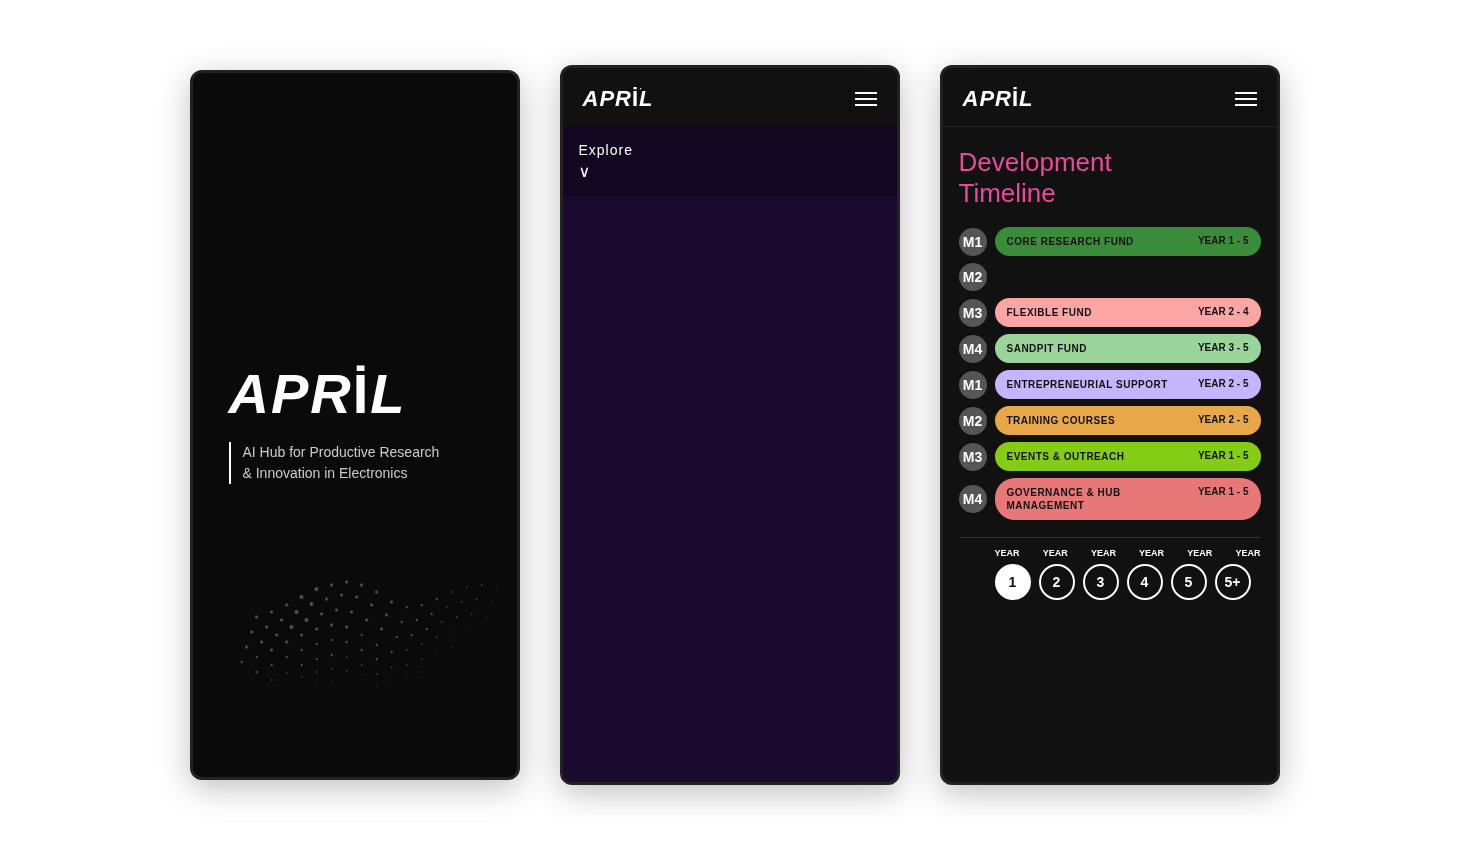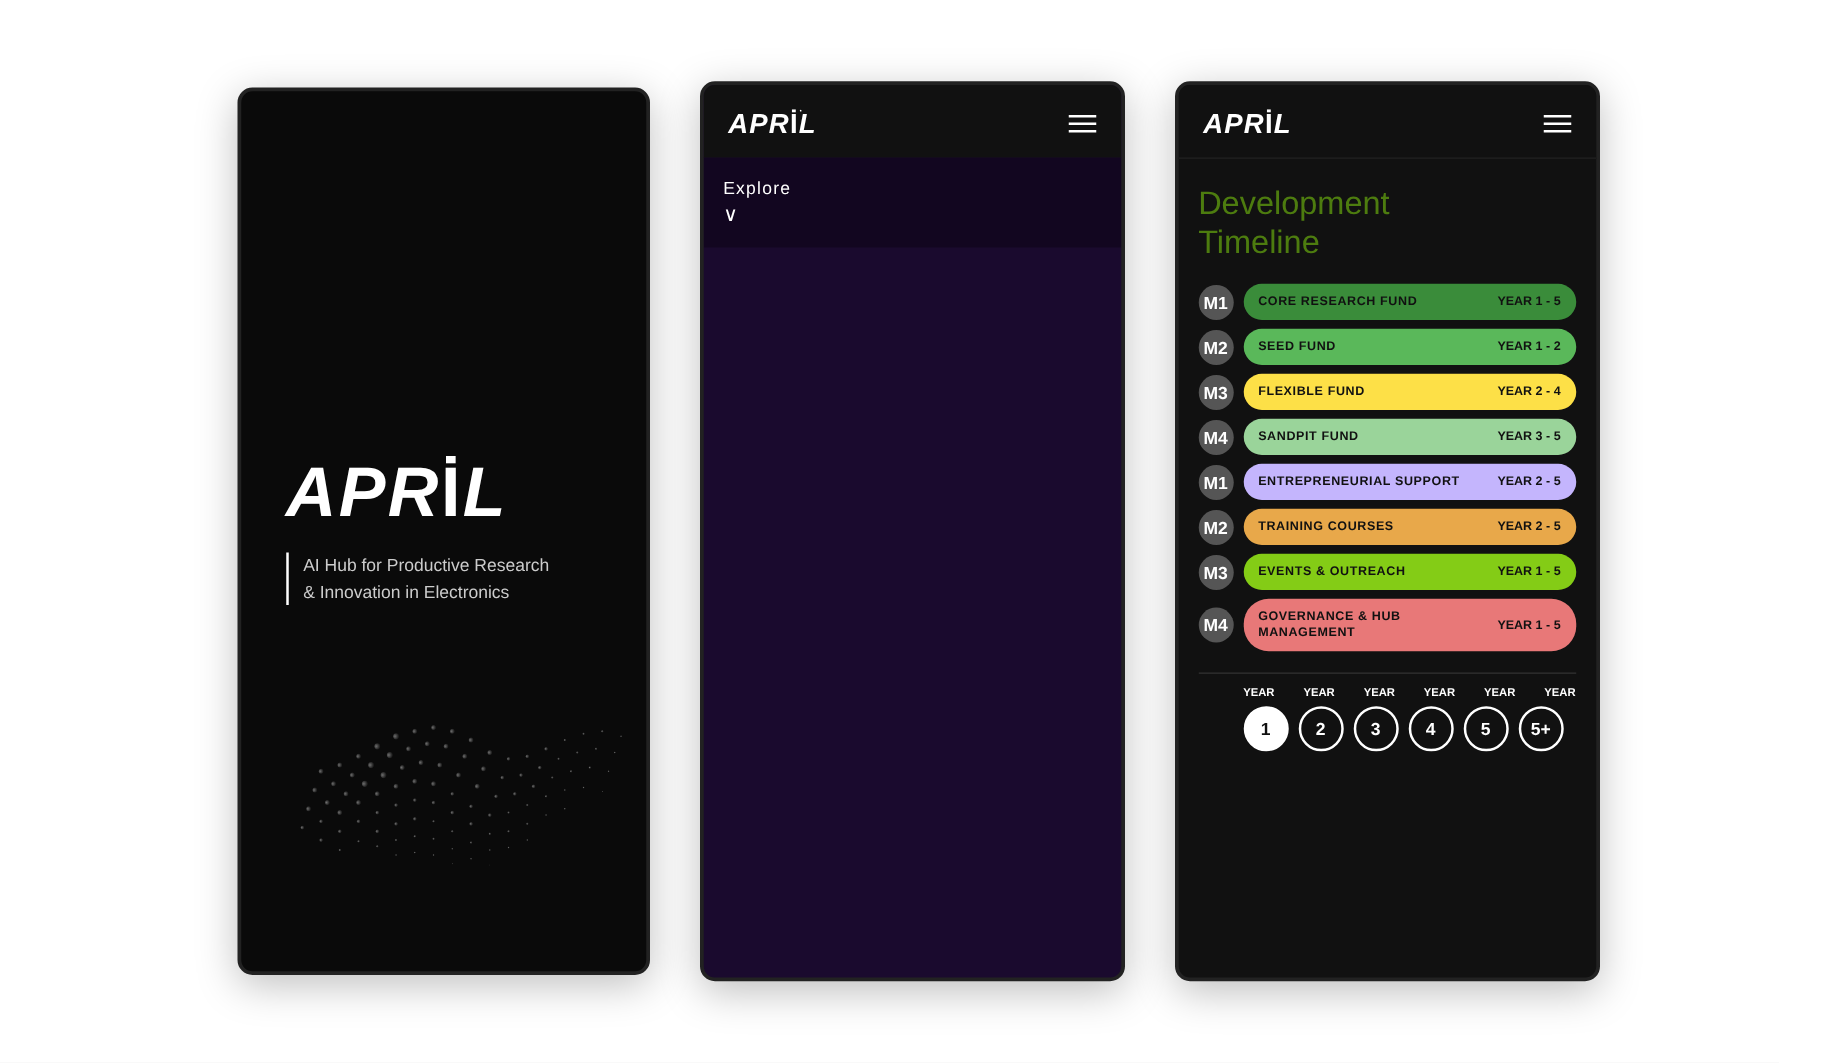--- a/index.html
+++ b/index.html
@@ -159,21 +159,21 @@
 
     .phone-3 .content {
       flex: 1;
       padding: 20px 16px 10px;
       overflow: hidden;
       display: flex;
       flex-direction: column;
     }
 
     .phone-3 .section-title {
-      color: #4d7c0f;
+      color: #ec4899;
       font-size: 26px;
       font-weight: 400;
       line-height: 1.2;
       margin-bottom: 18px;
     }
 
     .timeline-row {
       display: flex;
       align-items: center;
       margin-bottom: 7px;
@@ -193,21 +193,21 @@
       font-weight: 700;
       flex-shrink: 0;
     }
 
     .timeline-pill {
       flex: 1;
       border-radius: 20px;
       padding: 8px 12px;
       display: flex;
       justify-content: space-between;
-      align-items: center;
+      align-items: flex-start;
     }
 
     .pill-label {
       color: #111;
       font-size: 10px;
       font-weight: 700;
       letter-spacing: 0.5px;
       text-transform: uppercase;
       line-height: 1.3;
     }
@@ -215,21 +215,21 @@
     .pill-year {
       color: #111;
       font-size: 10px;
       font-weight: 700;
       white-space: nowrap;
       margin-left: 8px;
     }
 
     .color-green-dark { background: #3a8c3a; }
     .color-green-mid { background: #5ab85a; }
-    .color-green-light { background: #fde047; gap: 29px; }
+    .color-green-light { background: #fca5a5; gap: 29px; }
     .color-green-pale { background: #9ad49a; }
     .color-yellow { background: #c4b5fd; }
     .color-orange { background: #e8a84a; }
     .color-teal { background: #84cc16; }
     .color-pink { background: #e87878; }
 
     .year-legend {
       margin-top: 10px;
       border-top: 1px solid #333;
       padding-top: 10px;
@@ -484,24 +484,20 @@
       <div class="timeline-row">
         <div class="milestone-badge">M1</div>
         <div class="timeline-pill color-green-dark">
           <span class="pill-label">CORE RESEARCH FUND</span>
           <span class="pill-year">YEAR 1 - 5</span>
         </div>
       </div>
 
       <div class="timeline-row">
         <div class="milestone-badge">M2</div>
-        <div class="timeline-pill color-green-mid">
-          <span class="pill-label">SEED FUND</span>
-          <span class="pill-year">YEAR 1 - 2</span>
-        </div>
       </div>
 
       <div class="timeline-row">
         <div class="milestone-badge">M3</div>
         <div class="timeline-pill color-green-light">
           <span class="pill-label">FLEXIBLE FUND</span>
           <span class="pill-year">YEAR 2 - 4</span>
         </div>
       </div>
 

